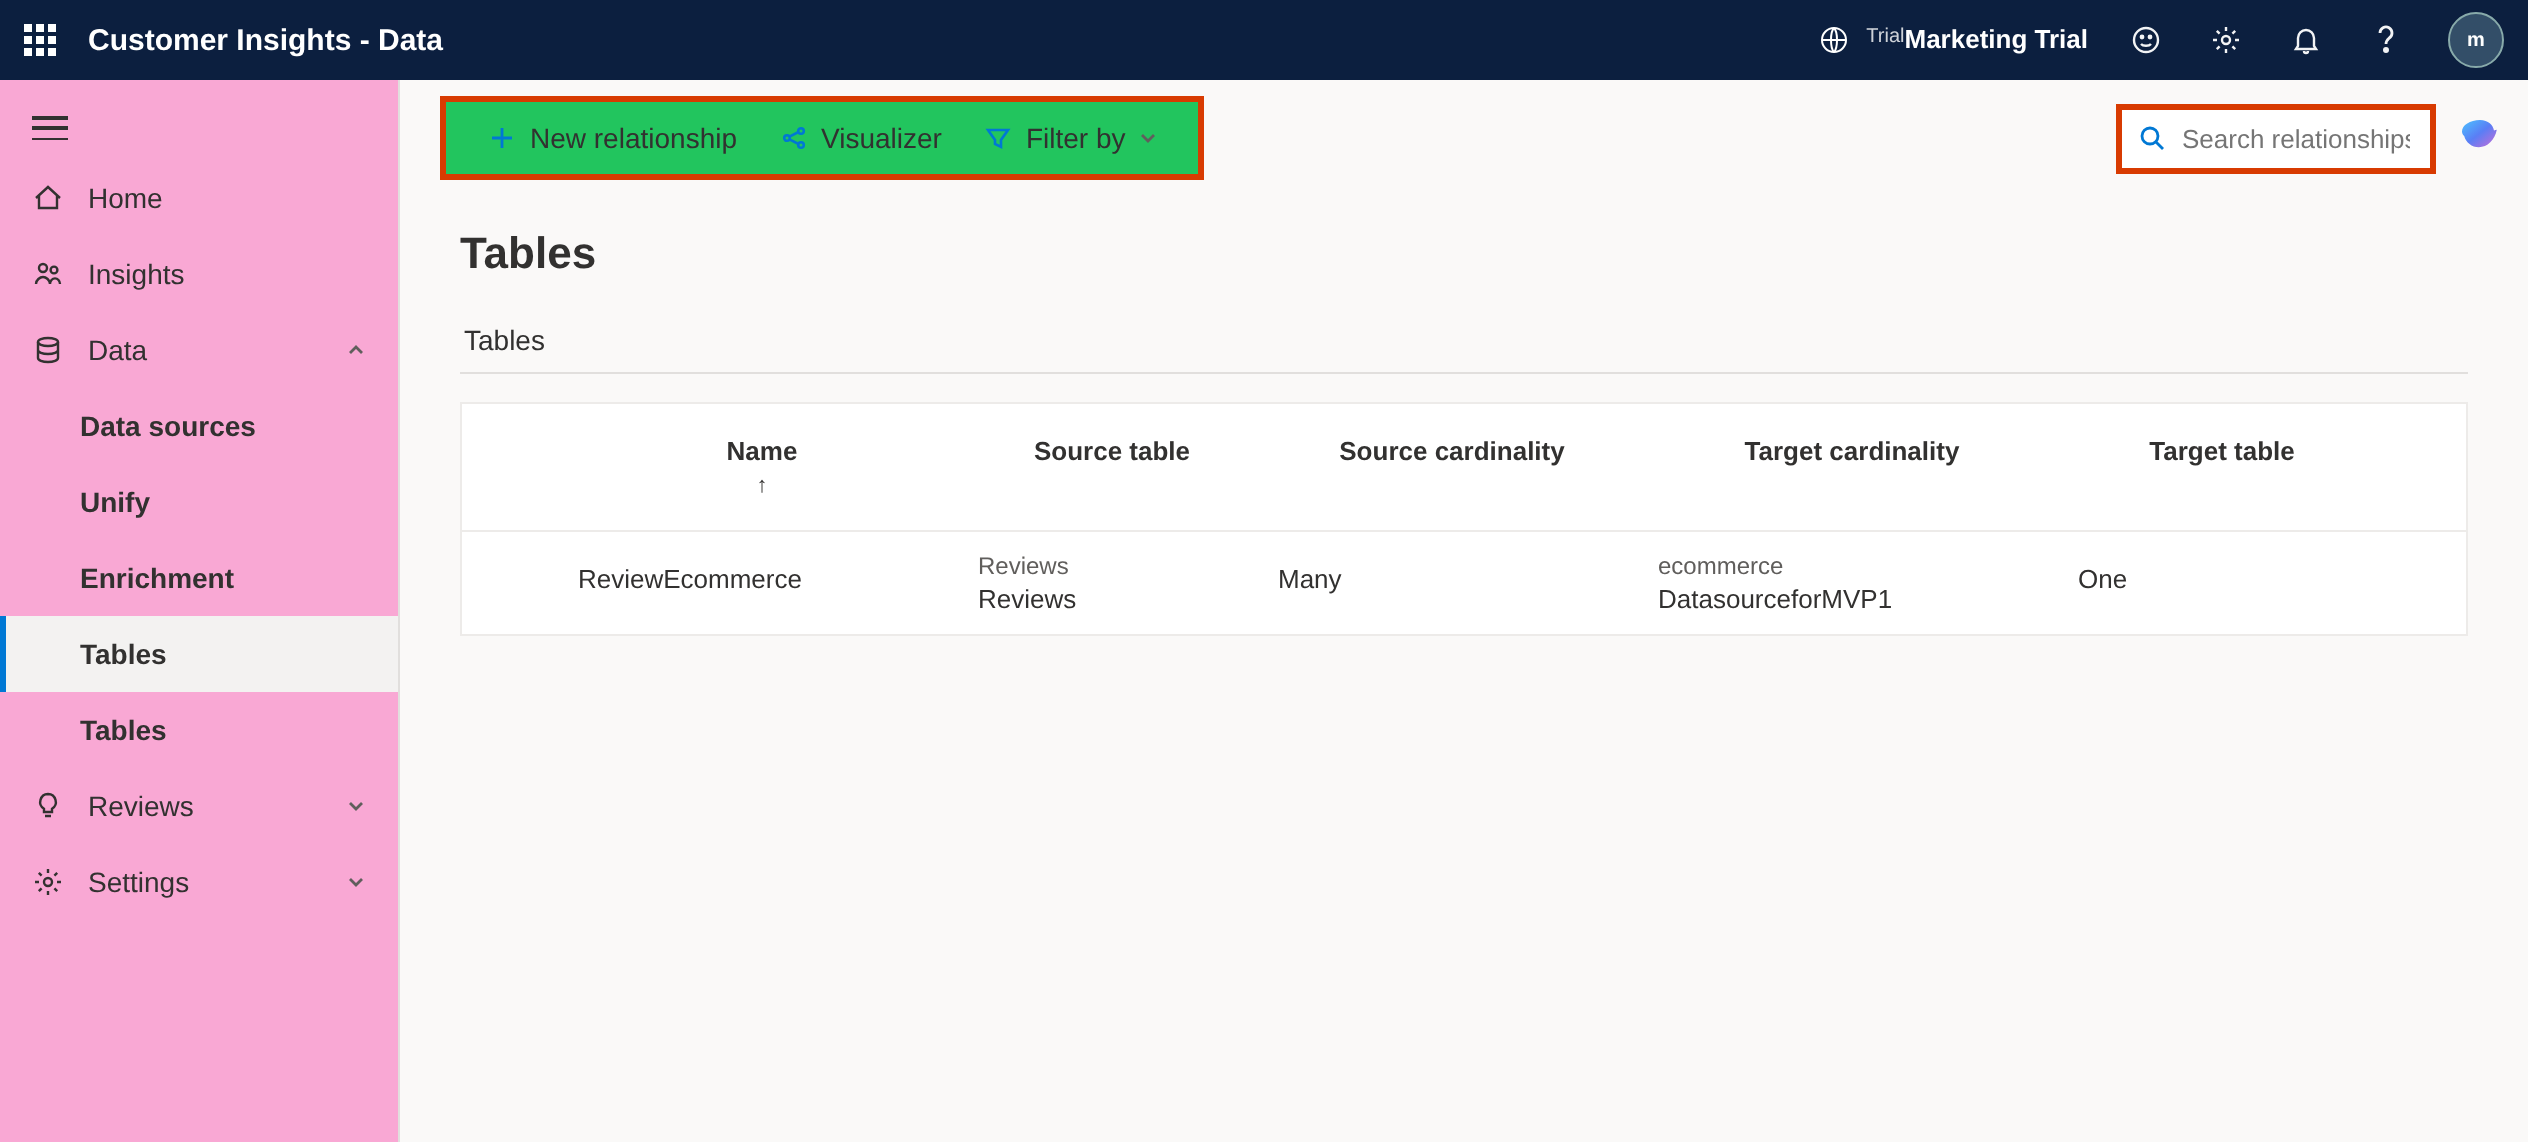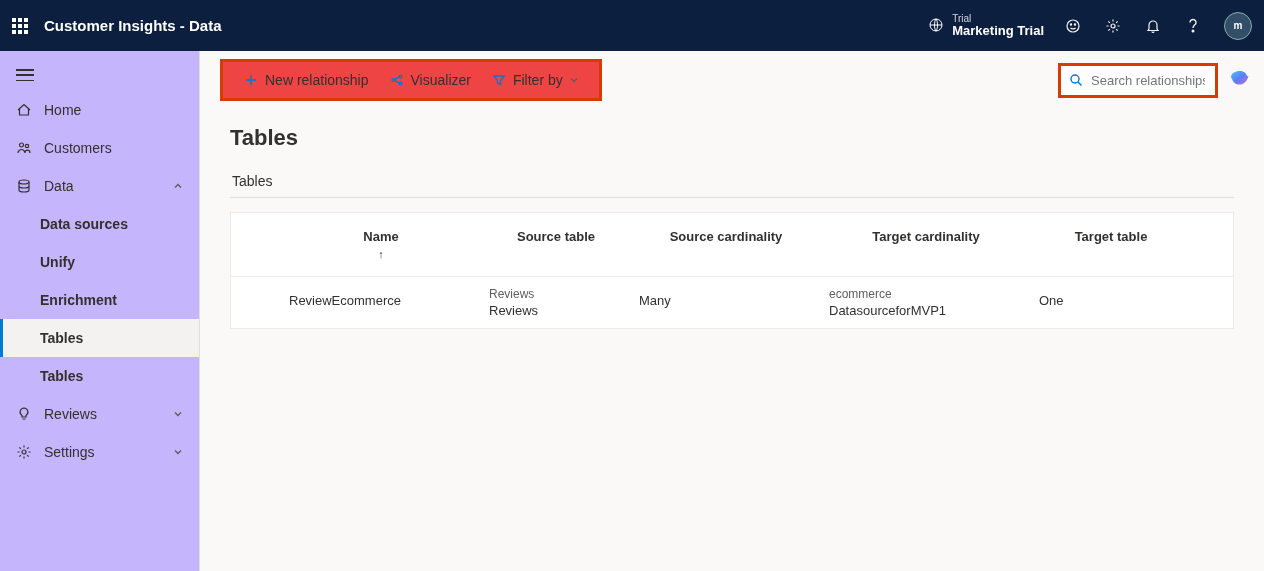--- a/index.html
+++ b/index.html
@@ -1,48 +1,48 @@
 <!DOCTYPE html>
 <html><head>
 <meta charset="utf-8">
 <style>
   * { box-sizing: border-box; font-family: "Segoe UI", -apple-system, sans-serif; }
   body { margin: 0; background: #fff; color: #323130; width: 1264px; height: 571px; overflow: hidden; }
   
-  .topbar { height: 51px; background: #0c1f3f; display: flex; align-items: center; color: #fff; padding: 0 12px; }
+  .topbar { height: 40px; background: #0c1f3f; display: flex; align-items: center; color: #fff; padding: 0 12px; }
   .topbar .waffle { width: 16px; height: 16px; display: grid; grid-template-columns: repeat(3,4px); grid-template-rows: repeat(3,4px); gap: 2px; margin-right: 16px; cursor: pointer; }
   .topbar .waffle span { background: #fff; width:4px; height:4px; }
   .topbar .title { font-size: 15px; font-weight: 600; }
   .topbar .spacer { flex:1; }
   .env-block { display:flex; align-items:center; gap:8px; margin-right:20px; }
-  .env-text { display:flex; flex-direction:column; line-height:1.1; }
+  .env-text { display:flex; flex-direction:row; line-height:1.1; }
   .env-label { font-size:10px; opacity:0.8; }
   .env-name { font-size:13px; font-weight:600; }
   .top-icons { display:flex; align-items:center; gap:22px; }
   .top-icons .ico { width:18px; height:18px; display:flex; align-items:center; justify-content:center; cursor:pointer; opacity:0.95; }
   .avatar { width:28px; height:28px; border-radius:50%; border:1px solid #8aa; background:#334e68; display:flex; align-items:center; justify-content:center; font-size:10px; font-weight:700; }
   
   .body { display:flex; height: calc(100% - 40px); }
   
-  .sidenav { width: 200px; border-right: 1px solid #e1dfdd; padding-top: 8px; background:#c4b5fd; }
+  .sidenav { width: 200px; border-right: 1px solid #e1dfdd; padding-top: 8px; background:#f9a8d4; }
   .hamburger { padding: 10px 16px; cursor:pointer; }
   .hamburger .lines { width:18px; height:12px; display:flex; flex-direction:column; justify-content:space-between; }
   .hamburger .lines span { height:1.5px; background:#323130; }
   .nav-item { display:flex; align-items:center; height:38px; padding: 0 16px; font-size:14px; cursor:pointer; gap:12px; }
   .nav-item.sub { padding-left: 40px; font-weight: bold; }
   .nav-item.active { background:#f3f2f1; font-weight:600; }
   .nav-item.active::before { content:""; position:absolute; left:0; width:3px; height:38px; background:#0078d4; }
   .nav-item .ni-icon { width:16px; height:16px; display:flex; align-items:center; justify-content:center; color:#323130; }
   .nav-item .chev { margin-left:auto; color:#605e5c; }
   .sidenav { position:relative; }
   .nav-item { position:relative; }
   
   .main { flex:1; background:#faf9f8; position:relative; display:flex; flex-direction:column; }
   .toolbar-row { display:flex; align-items:center; padding: 8px 0 0 0; }
-  .toolbar-box { display:flex; align-items:center; border:3px solid #d83b01; padding: 6px 10px; margin-left: 20px; background:#ef4444; }
+  .toolbar-box { display:flex; align-items:center; border:3px solid #d83b01; padding: 6px 10px; margin-left: 20px; background:#22c55e; }
   .tool-btn { display:flex; align-items:center; gap:6px; padding: 4px 10px; font-size:14px; cursor:pointer; color:#323130; }
   .tool-btn .ti { color:#0078d4; width:16px; height:16px; display:flex; align-items:center; justify-content:center; }
   .search-box { display:flex; align-items:center; border:3px solid #d83b01; padding: 6px 8px; margin-left:auto; margin-right: 8px; background:#fff; width:160px; }
   .search-box .si { color:#0078d4; width:16px; height:16px; display:flex; align-items:center; justify-content:center; margin-right:6px;}
   .search-box input { border:none; outline:none; font-size:13px; width:100%; color:#605e5c; background:transparent; }
   .copilot { width:28px; height:28px; border-radius:50%; margin-right:10px; cursor:pointer; display:flex; align-items:center; justify-content:center; }
   
   .content { padding: 20px 30px; flex:1; }
   .page-title { font-size: 22px; font-weight:600; margin: 4px 0 14px 0; }
   .tabs { display:flex; gap:20px; border-bottom:1px solid #e1dfdd; font-size:14px; }
@@ -141,21 +141,21 @@
       <span>Home</span>
     </div>
     <div class="nav-item">
       <span class="ni-icon">
           <svg width="16" height="16" viewBox="0 0 16 16" fill="none" stroke="#323130" stroke-width="1.2">
             <circle cx="5.5" cy="5" r="2"></circle>
             <circle cx="11" cy="6" r="1.7"></circle>
             <path d="M2 13c0-2 2-3.5 3.5-3.5S9 11 9 13M9 13c0-1.6 1.2-2.8 2.5-2.8S14 11.4 14 13"></path>
           </svg>
         </span>
-      <span>Customers</span>
+      <span>Insights</span>
     </div>
     <div class="nav-item">
       <span class="ni-icon">
           <svg width="16" height="16" viewBox="0 0 16 16" fill="none" stroke="#323130" stroke-width="1.2">
             <ellipse cx="8" cy="4" rx="5" ry="2"></ellipse>
             <path d="M3 4v8c0 1.1 2.2 2 5 2s5-.9 5-2V4M3 8c0 1.1 2.2 2 5 2s5-.9 5-2"></path>
           </svg>
         </span>
       <span>Data</span>
       <span class="chev">

